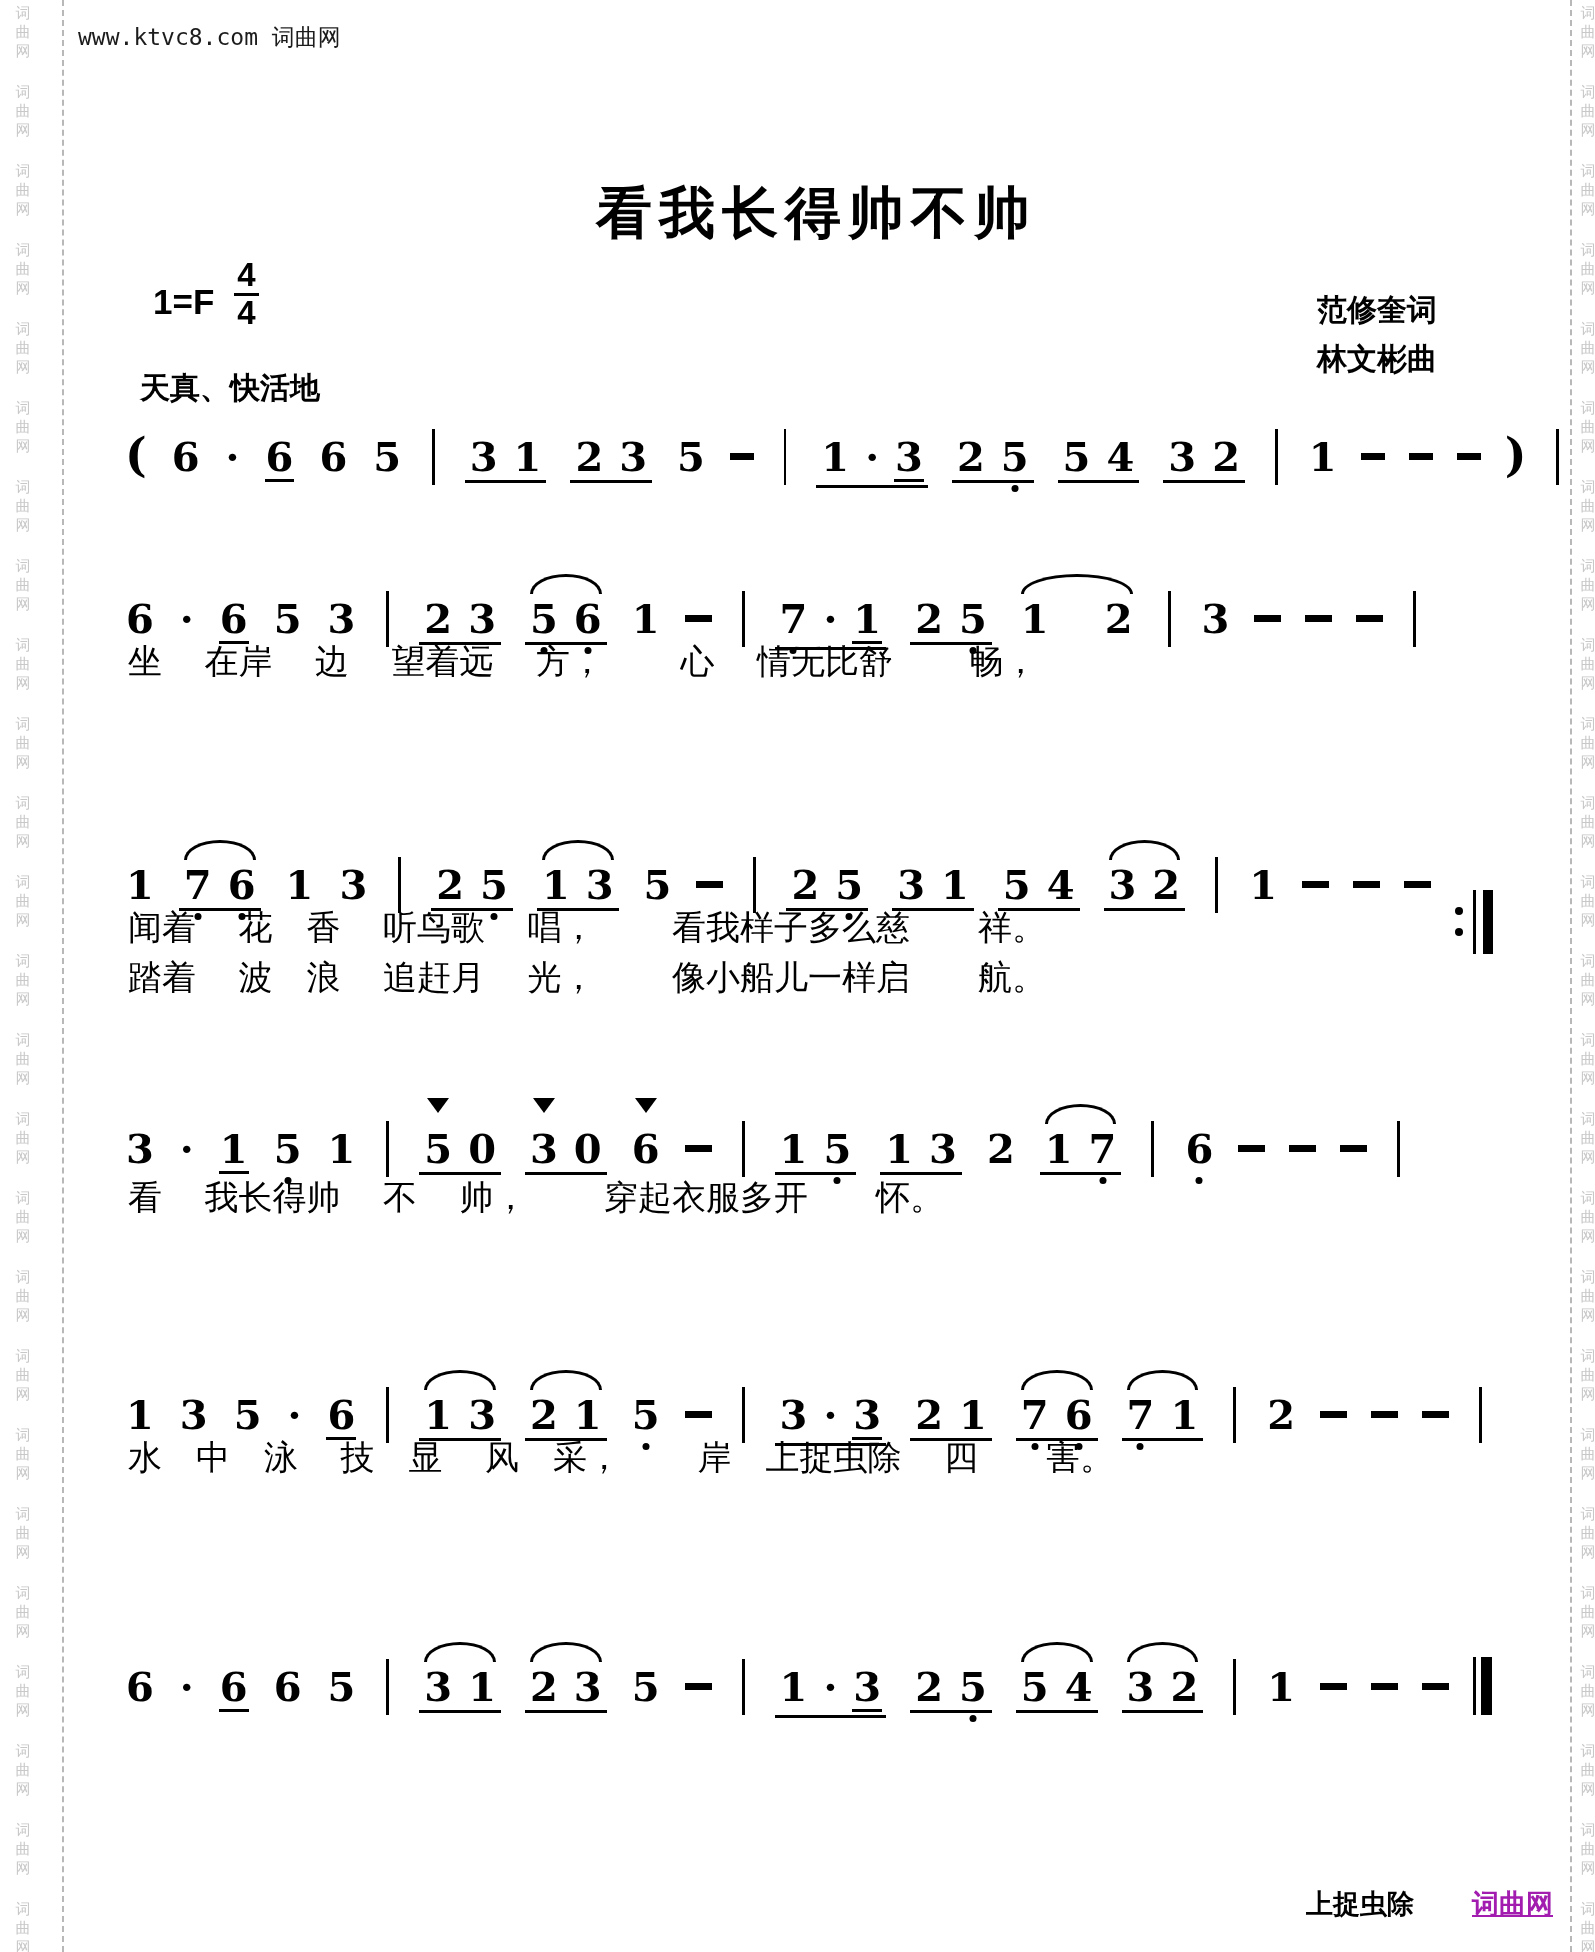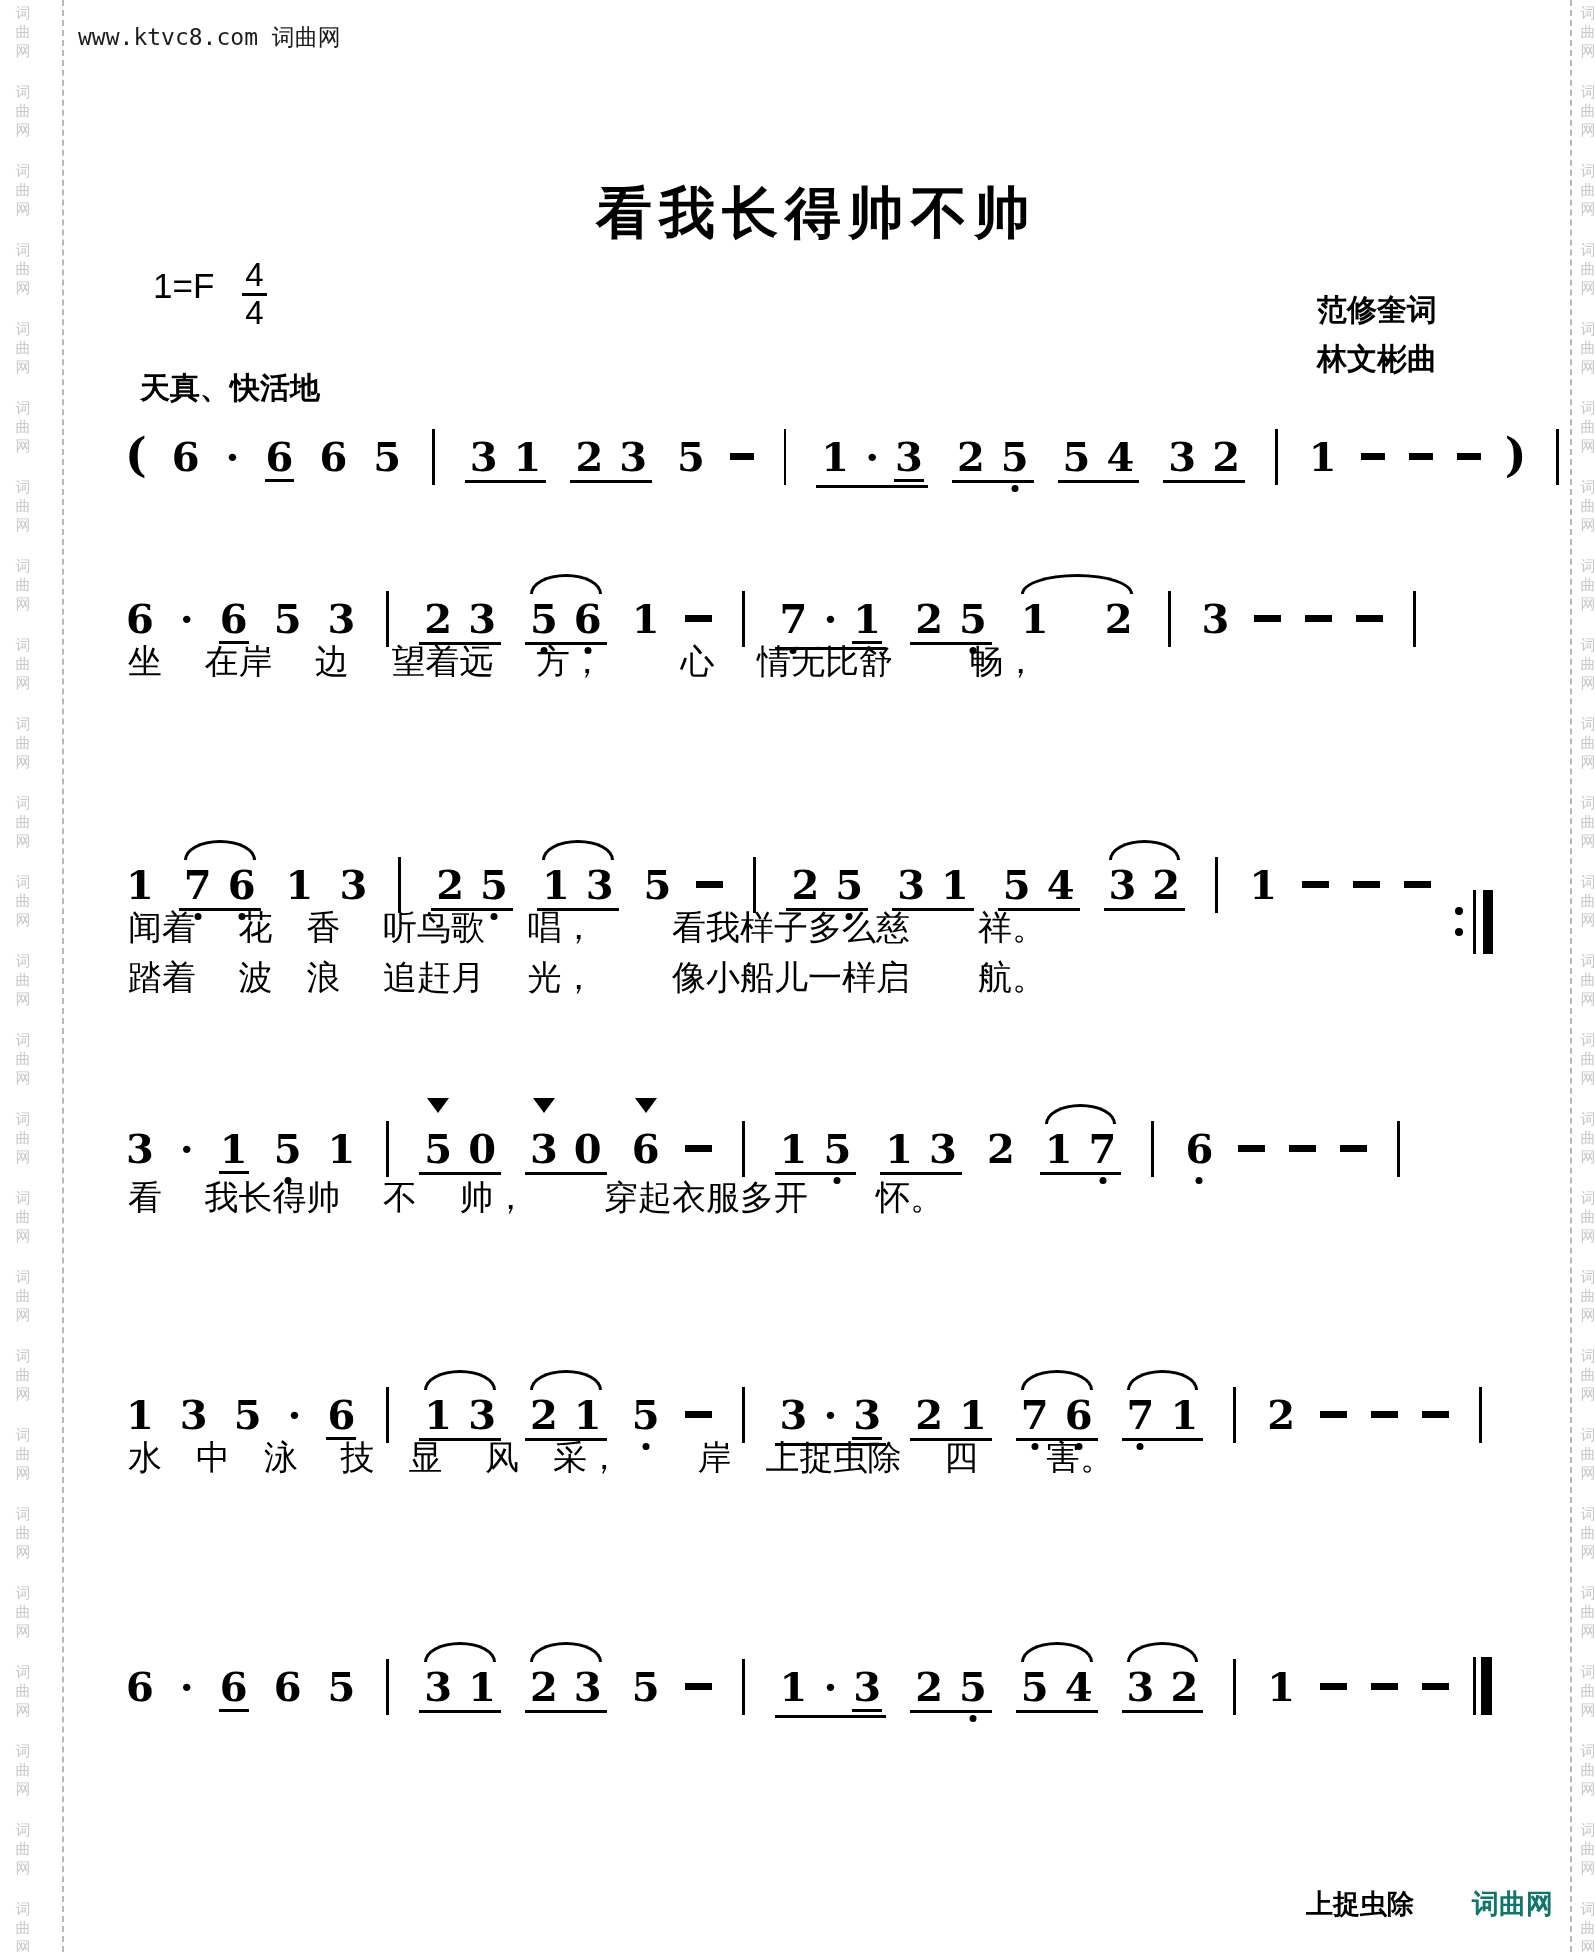--- a/index.html
+++ b/index.html
@@ -14,22 +14,22 @@
   .wm-col.l{left:12px}.wm-col.r{left:1577px}
   .wm-col span{margin-bottom:4px}
   .wm-col span.gend{margin-bottom:26px}
 
   .site-wm{position:absolute;left:78px;top:22px;font-family:"DejaVu Sans Mono",monospace;
            font-size:23px;color:#1c1c1c;}
 
   .title{position:absolute;left:63px;width:1507px;top:176px;text-align:center;
          font-size:56px;font-weight:bold;letter-spacing:7px;}
 
-  .keysig{position:absolute;left:153px;top:266px;display:flex;align-items:flex-start;gap:28px;
-          font-size:35px;font-weight:normal;}
+  .keysig{position:absolute;left:153px;top:266px;display:flex;align-items:center;gap:20px;
+          font-size:35px;font-weight:bold;}
   .frac{display:inline-flex;flex-direction:column;align-items:center;font-size:33px;line-height:1.05;
         transform:translateY(-8px);}
   .frac .fn{padding:0 3px;}
   .frac .fn.top{border-bottom:3px solid #000;}
 
   .tempo{position:absolute;left:140px;top:368px;font-size:30px;font-weight:bold;
          font-family:"Liberation Serif",serif;}
 
   .credits{position:absolute;right:158px;top:290px;display:flex;flex-direction:column;gap:8px;
            font-size:30px;font-weight:bold;font-family:"Liberation Serif",serif;}
@@ -528,16 +528,16 @@
         <span class="dash"></span>
         <span class="endbar">
           <span class="thin"></span>
           <span class="thick"></span>
         </span>
       </div>
     </div>
 
   <div class="footer">
     <span>上捉虫除</span>
-    <span style="color: #0f766e;">词曲网</span>
+    <span style="color: #a21caf; text-decoration: underline;">词曲网</span>
   </div>
 
 </div>
 
 </body></html>

